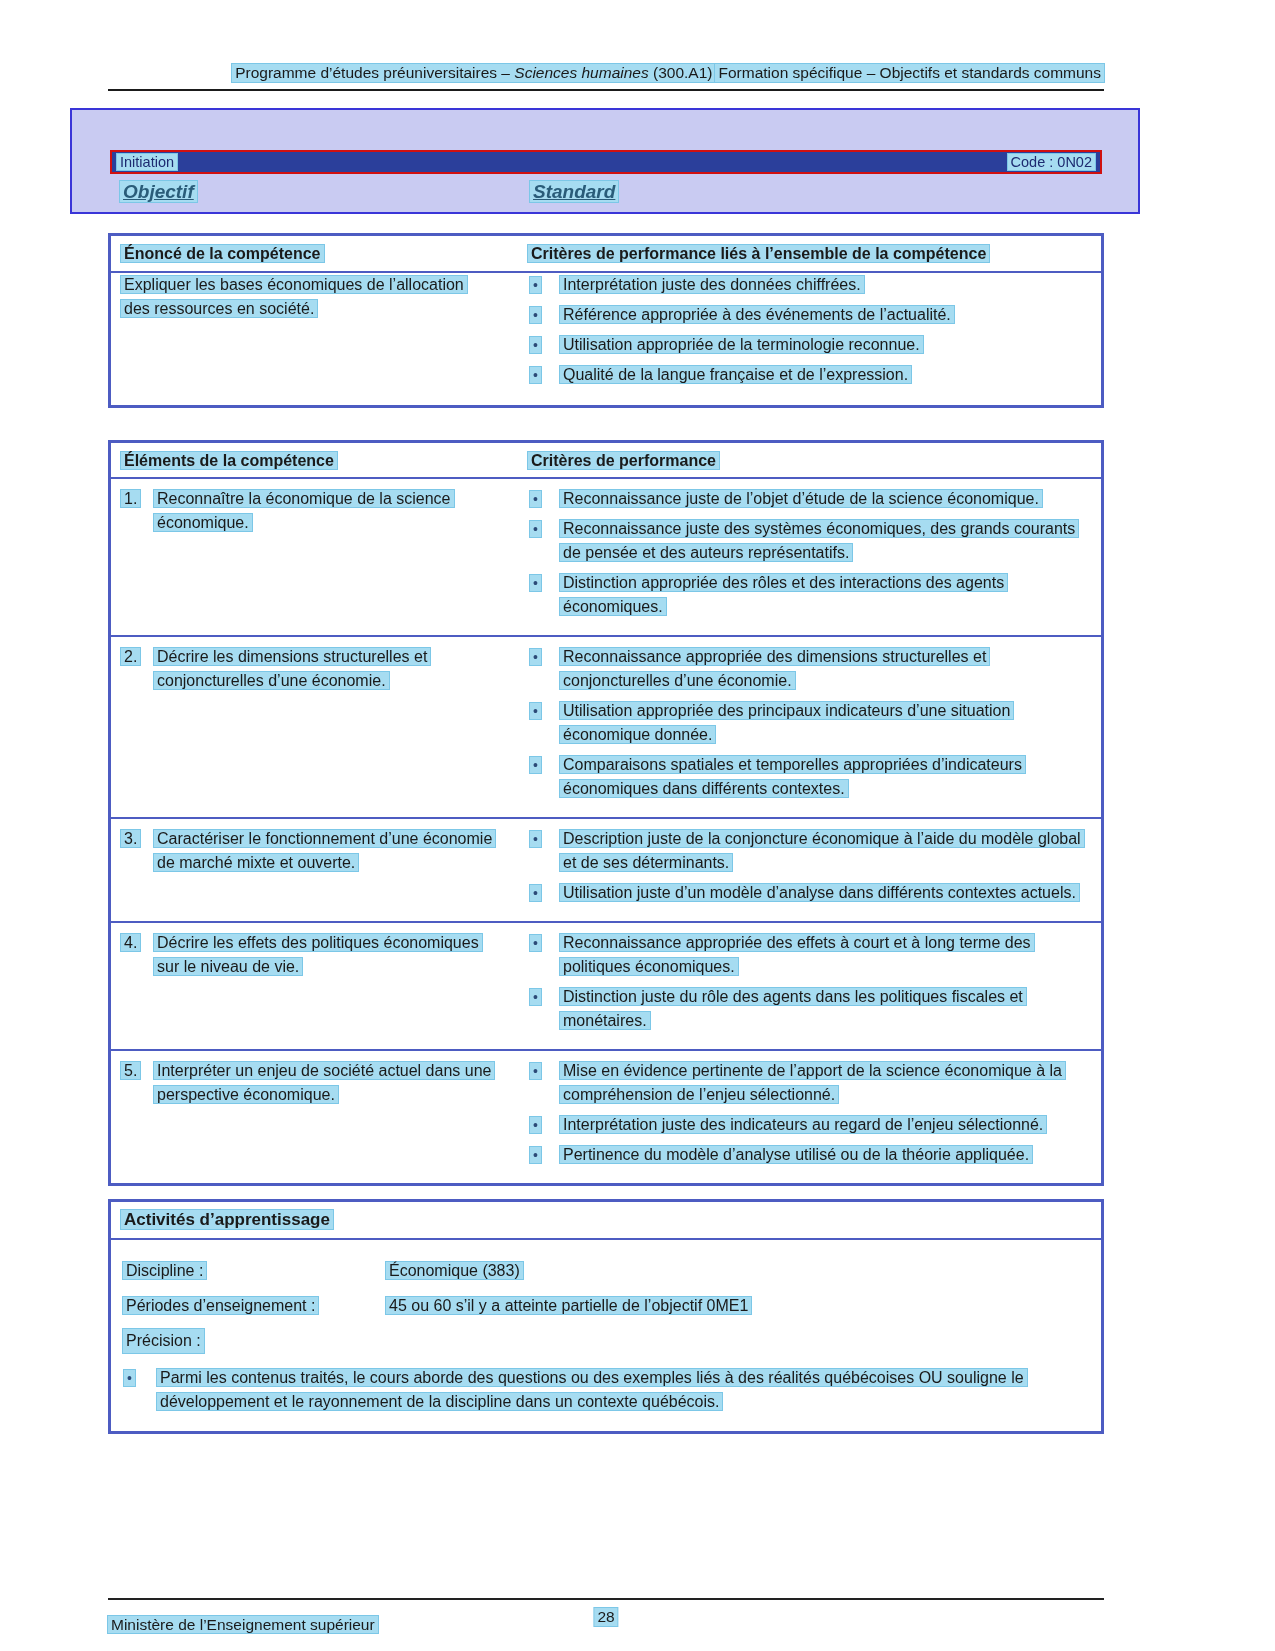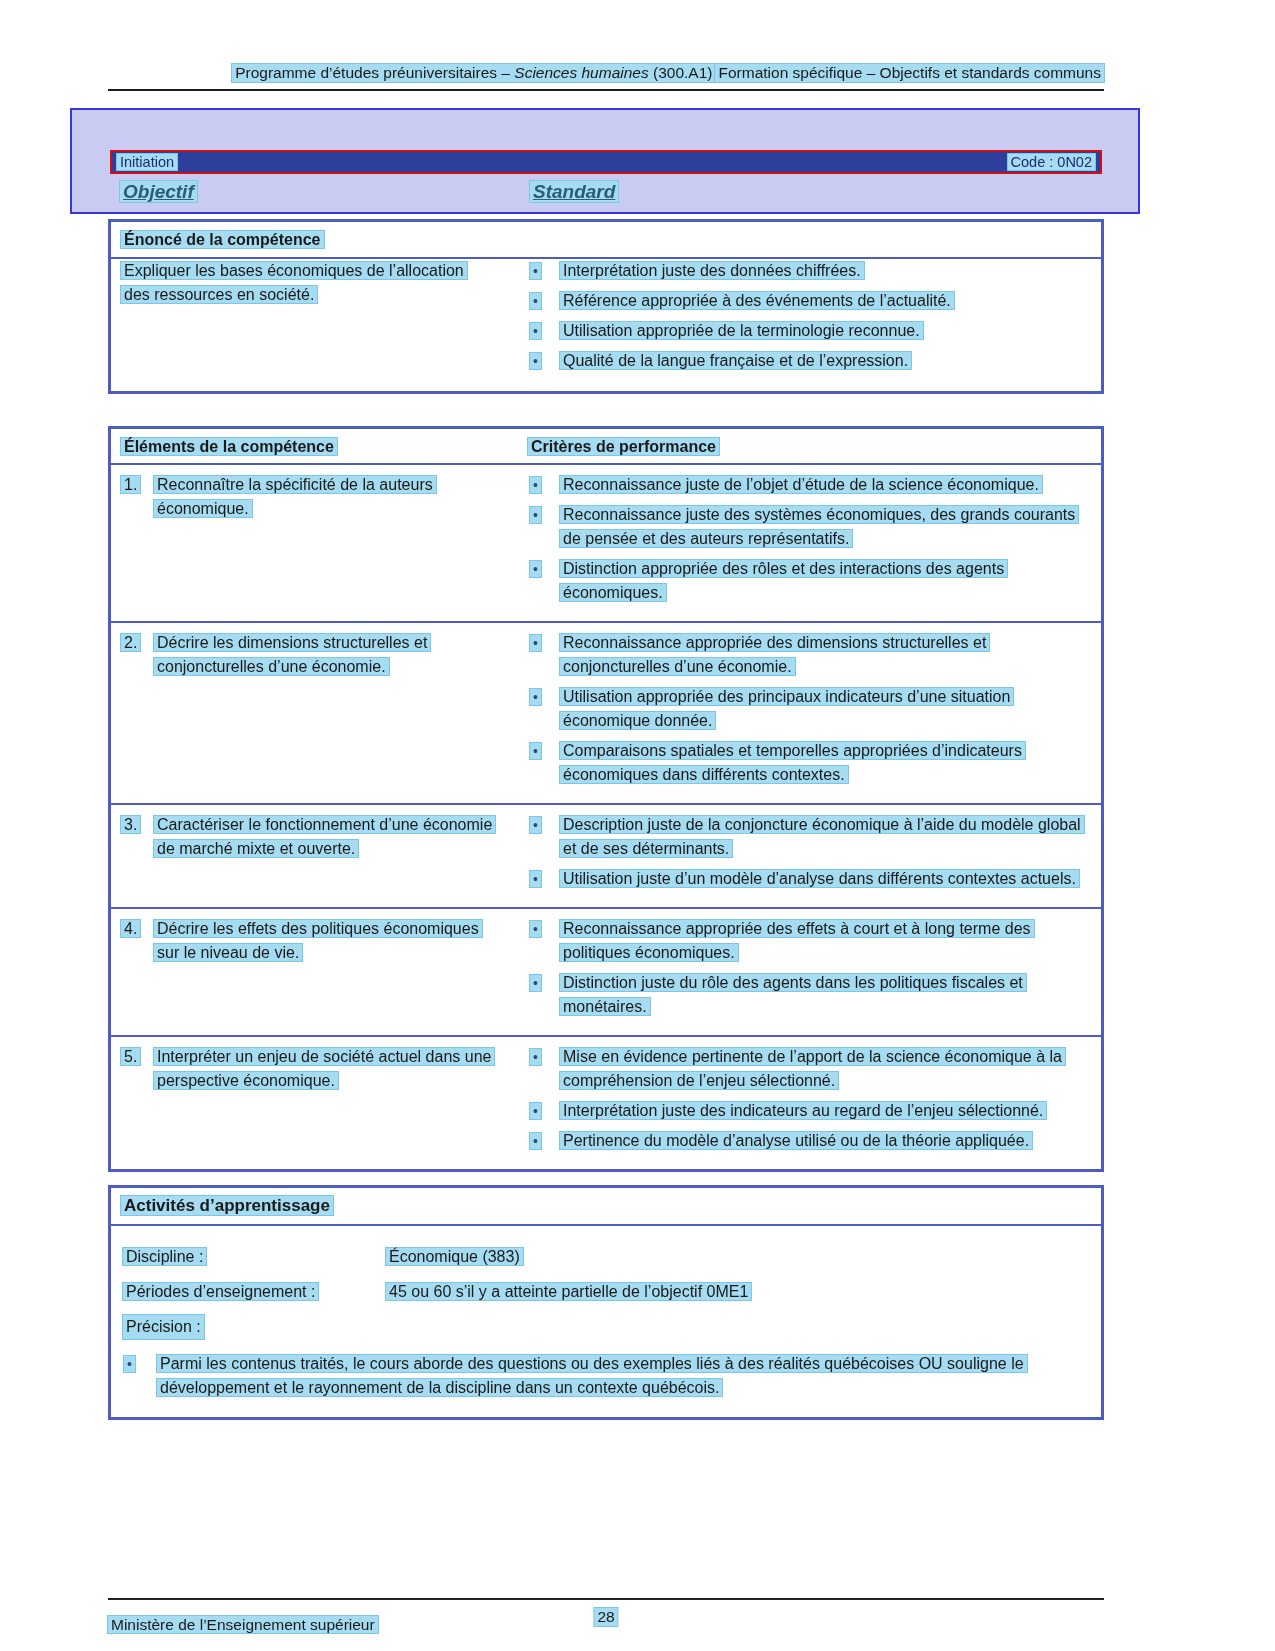--- a/index.html
+++ b/index.html
@@ -50,21 +50,21 @@
   .bar-text { font-size:14.5px; color:#1d2b70; line-height:1.15; }
   .os-row { display:flex; margin-top:7px; }
   .os-left { box-sizing:border-box; width:420px; padding-left:10px; }
   .os {
     font-size:19px; font-weight:bold; font-style:italic;
     text-decoration:underline; color:#2a5c79;
   }
 
   
   .tbl { border:3px solid #4d5cc2; background:#ffffff; }
-  .tbl-gap1 { margin-top:5px; }
+  .tbl-gap1 { margin-top:19px; }
   .tbl-gap2 { margin-top:32px; }
   .tbl-gap3 { margin-top:13px; }
   .tbl-hdr {
     display:flex; padding:7px 10px 6px 10px;
     border-bottom:2px solid #4d5cc2;
     font-weight:bold; font-size:16px; line-height:1.35;
   }
   .hcol-left { box-sizing:border-box; width:407px; flex:none; }
   .hcol-right { flex:1; }
 
@@ -126,20 +126,21 @@
       </div>
       <div>
         <span class="hl os">Standard</span>
       </div>
     </div>
   </div>
 
   <div class="tbl tbl-gap1">
     <div class="tbl-hdr">
       <div class="hcol-left"><span class="hl">Énoncé de la compétence</span></div>
+      <div class="hcol-right"><span class="hl">Critères de performance liés à l’ensemble de la compétence</span></div>
     </div>
     <div class="t1-body">
       <div class="col-left">
         <span class="hl">Expliquer les bases économiques de l’allocation des ressources en société.</span>
       </div>
       <div class="col-right">
         <div class="crit">
           <span class="bullet-cell"><span class="hl bdot">•</span></span>
           <div class="crit-text"><span class="hl">Interprétation juste des données chiffrées.</span></div>
         </div>
@@ -161,21 +162,21 @@
 
   <div class="tbl tbl-gap2">
     <div class="tbl-hdr">
       <div class="hcol-left"><span class="hl">Éléments de la compétence</span></div>
       <div class="hcol-right"><span class="hl">Critères de performance</span></div>
     </div>
 
     <div class="el-row">
       <div class="el-left">
         <div class="el-num"><span class="hl">1.</span></div>
-        <div class="el-text"><span class="hl">Reconnaître la spécificité de la auteurs économique.</span></div>
+        <div class="el-text"><span class="hl">Reconnaître la économique de la science économique.</span></div>
       </div>
       <div class="el-right">
         <div class="crit">
           <span class="bullet-cell"><span class="hl bdot">•</span></span>
           <div class="crit-text"><span class="hl">Reconnaissance juste de l’objet d’étude de la science économique.</span></div>
         </div>
         <div class="crit">
           <span class="bullet-cell"><span class="hl bdot">•</span></span>
           <div class="crit-text"><span class="hl">Reconnaissance juste des systèmes économiques, des grands courants de pensée et des auteurs représentatifs.</span></div>
         </div>

